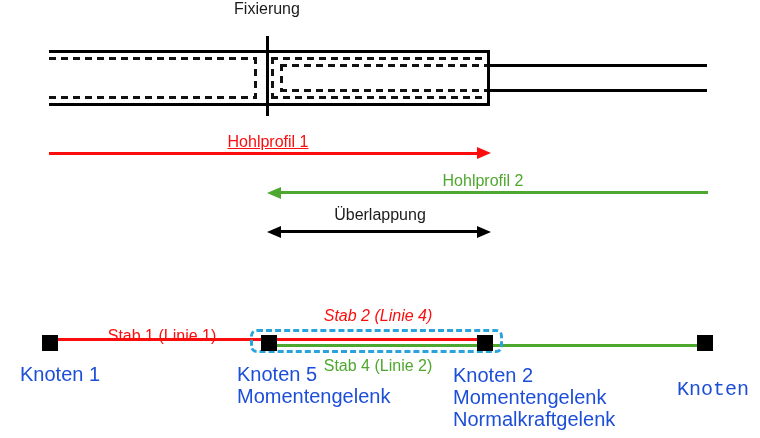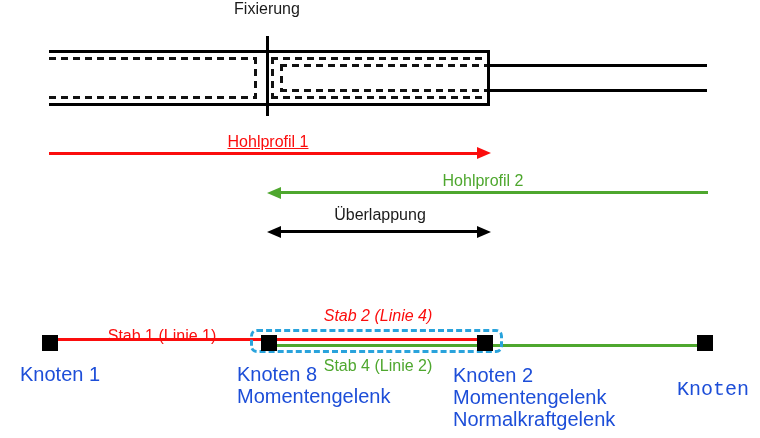--- a/index.html
+++ b/index.html
@@ -79,21 +79,21 @@
   <div class="node-sq" style="left:261px;top:335px;"></div>
   <div class="node-sq" style="left:477px;top:335px;"></div>
   <div class="node-sq" style="left:697px;top:335px;"></div>
 
   <div class="lbl" style="left: 378px; top: 357px; --c: #4ea72e;">Stab 4 (Linie 2)</div>
 
   <div class="node-block" style="left:20px;top:363px;">
     <div>Knoten 1</div>
   </div>
   <div class="node-block" style="left:237px;top:363px;">
-    <div>Knoten 8</div>
+    <div>Knoten 5</div>
     <div>Momentengelenk</div>
   </div>
   <div class="node-block" style="left:453px;top:364px;">
     <div>Knoten 2</div>
     <div>Momentengelenk</div>
     <div>Normalkraftgelenk</div>
   </div>
   <div class="node-block" style="left:677px;top:379px;font-family:Liberation Mono, monospace;">
     <div>Knoten 4</div>
   </div>

